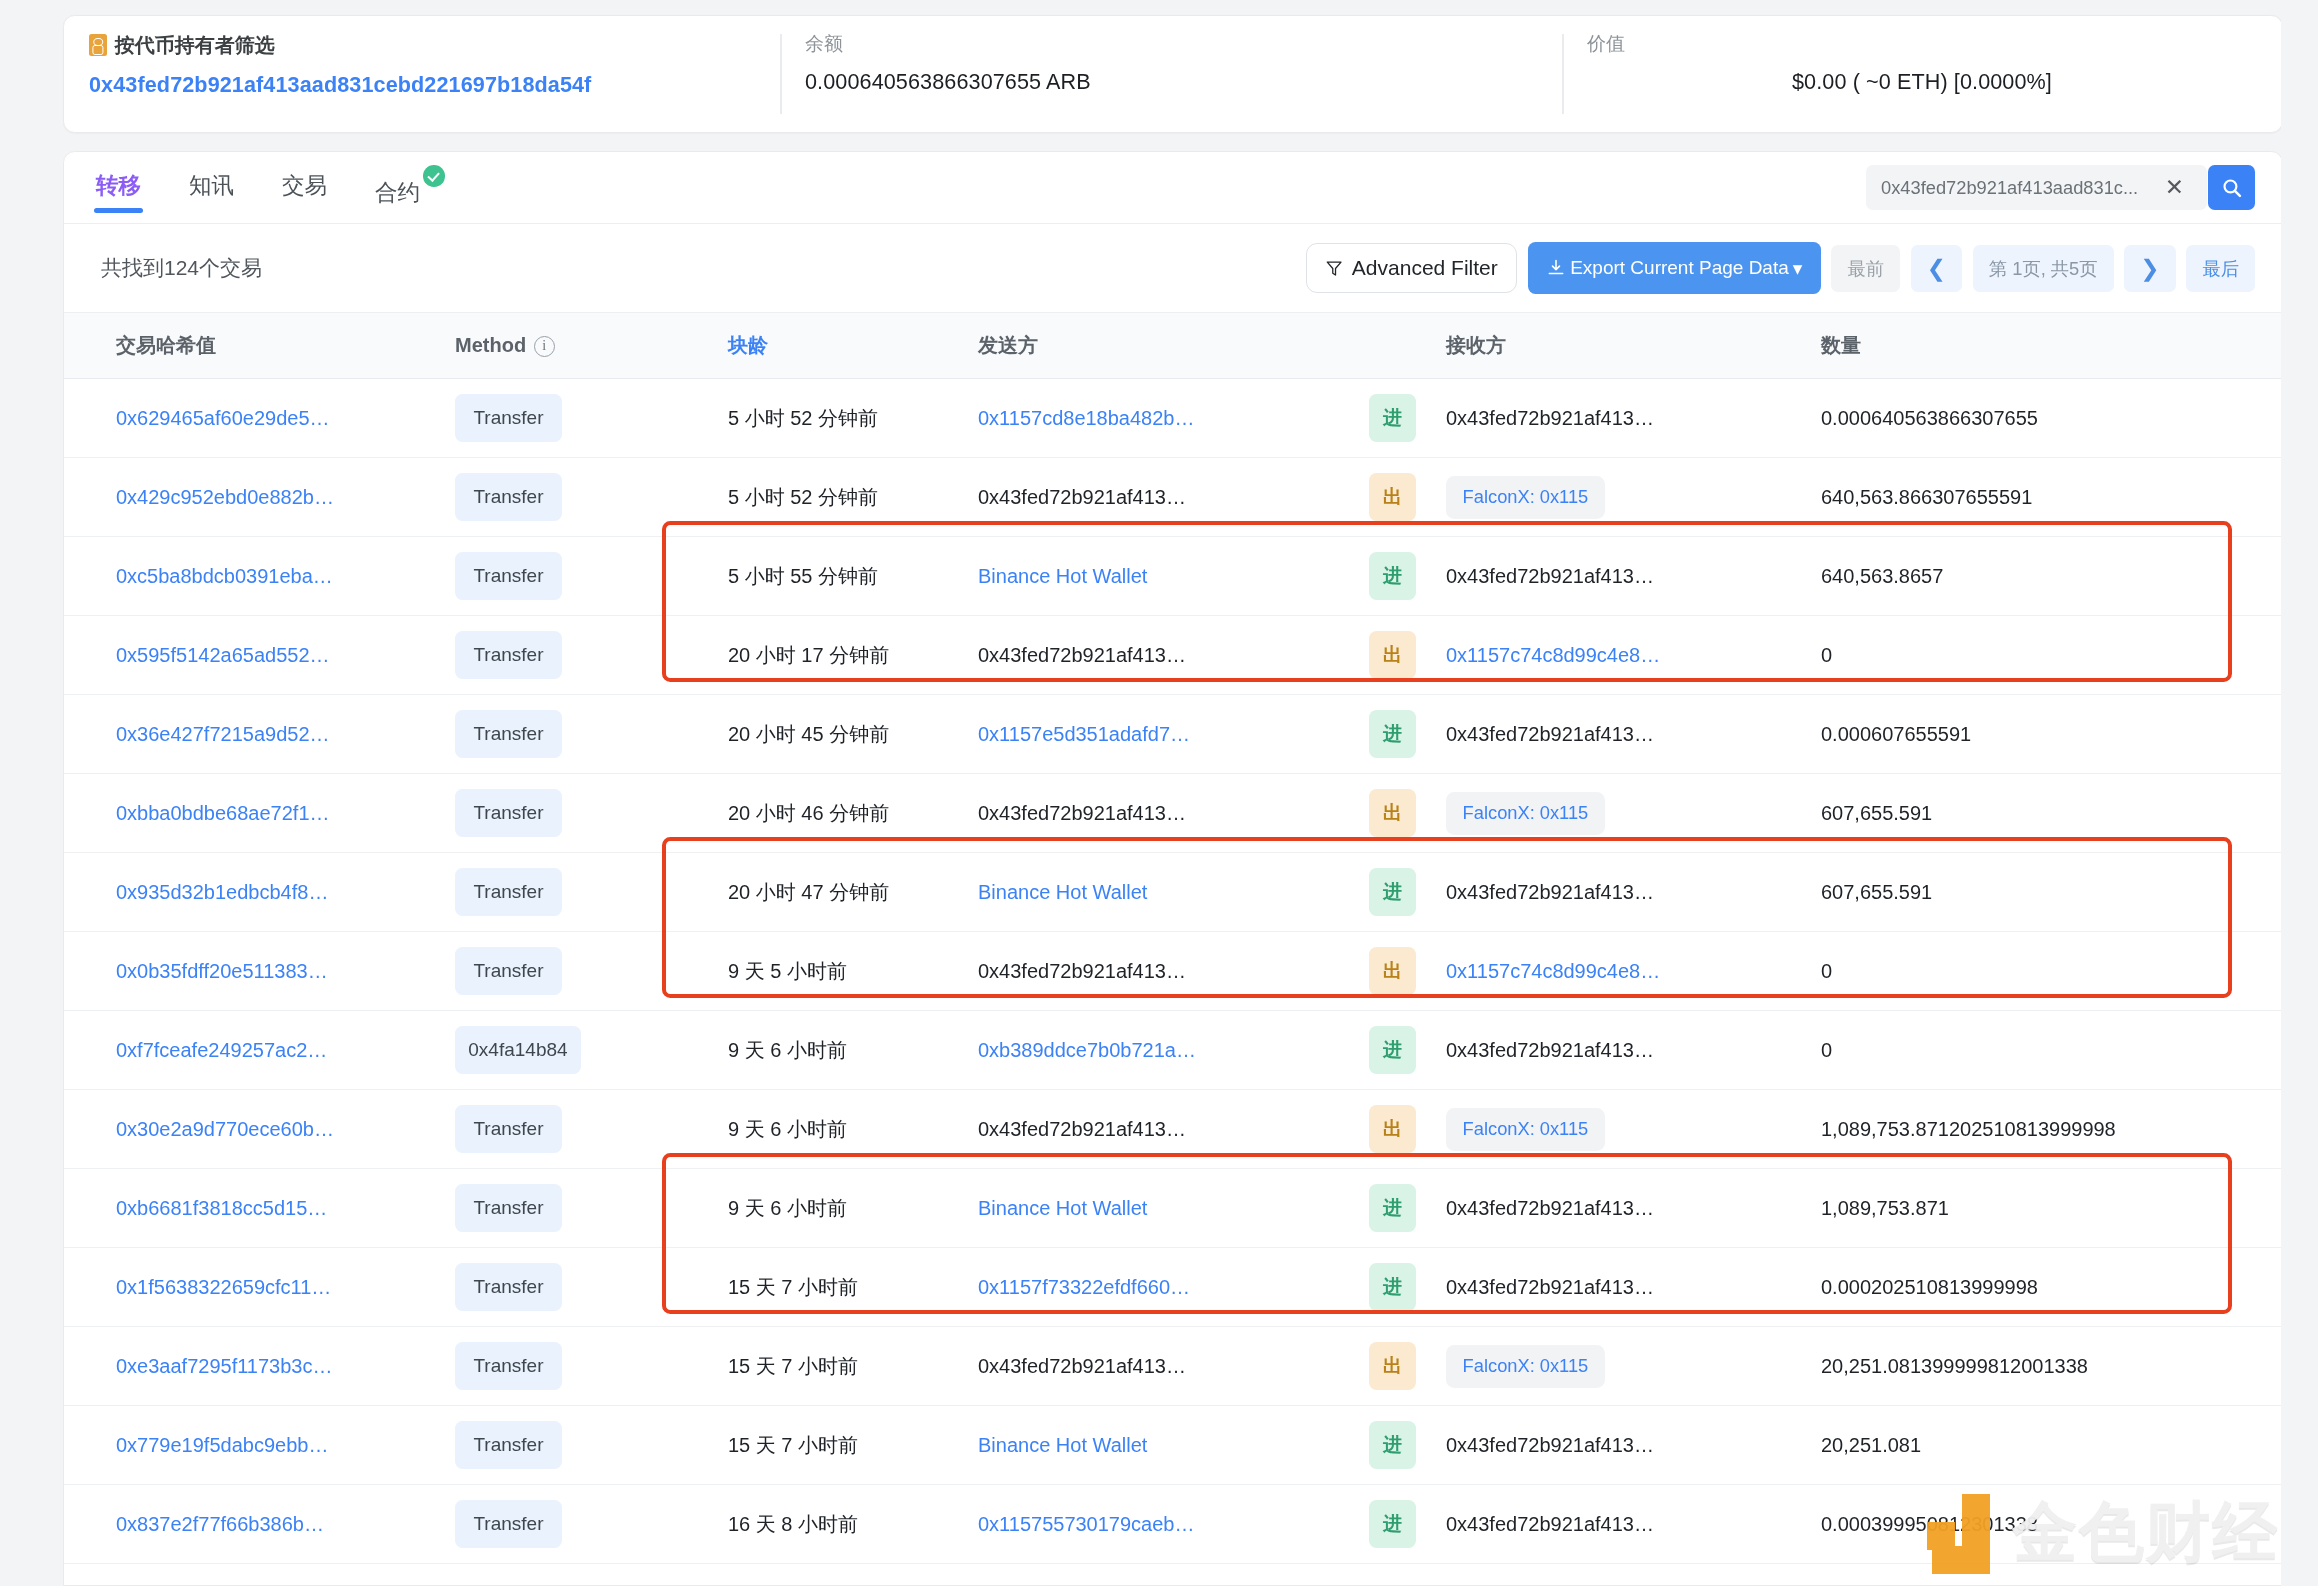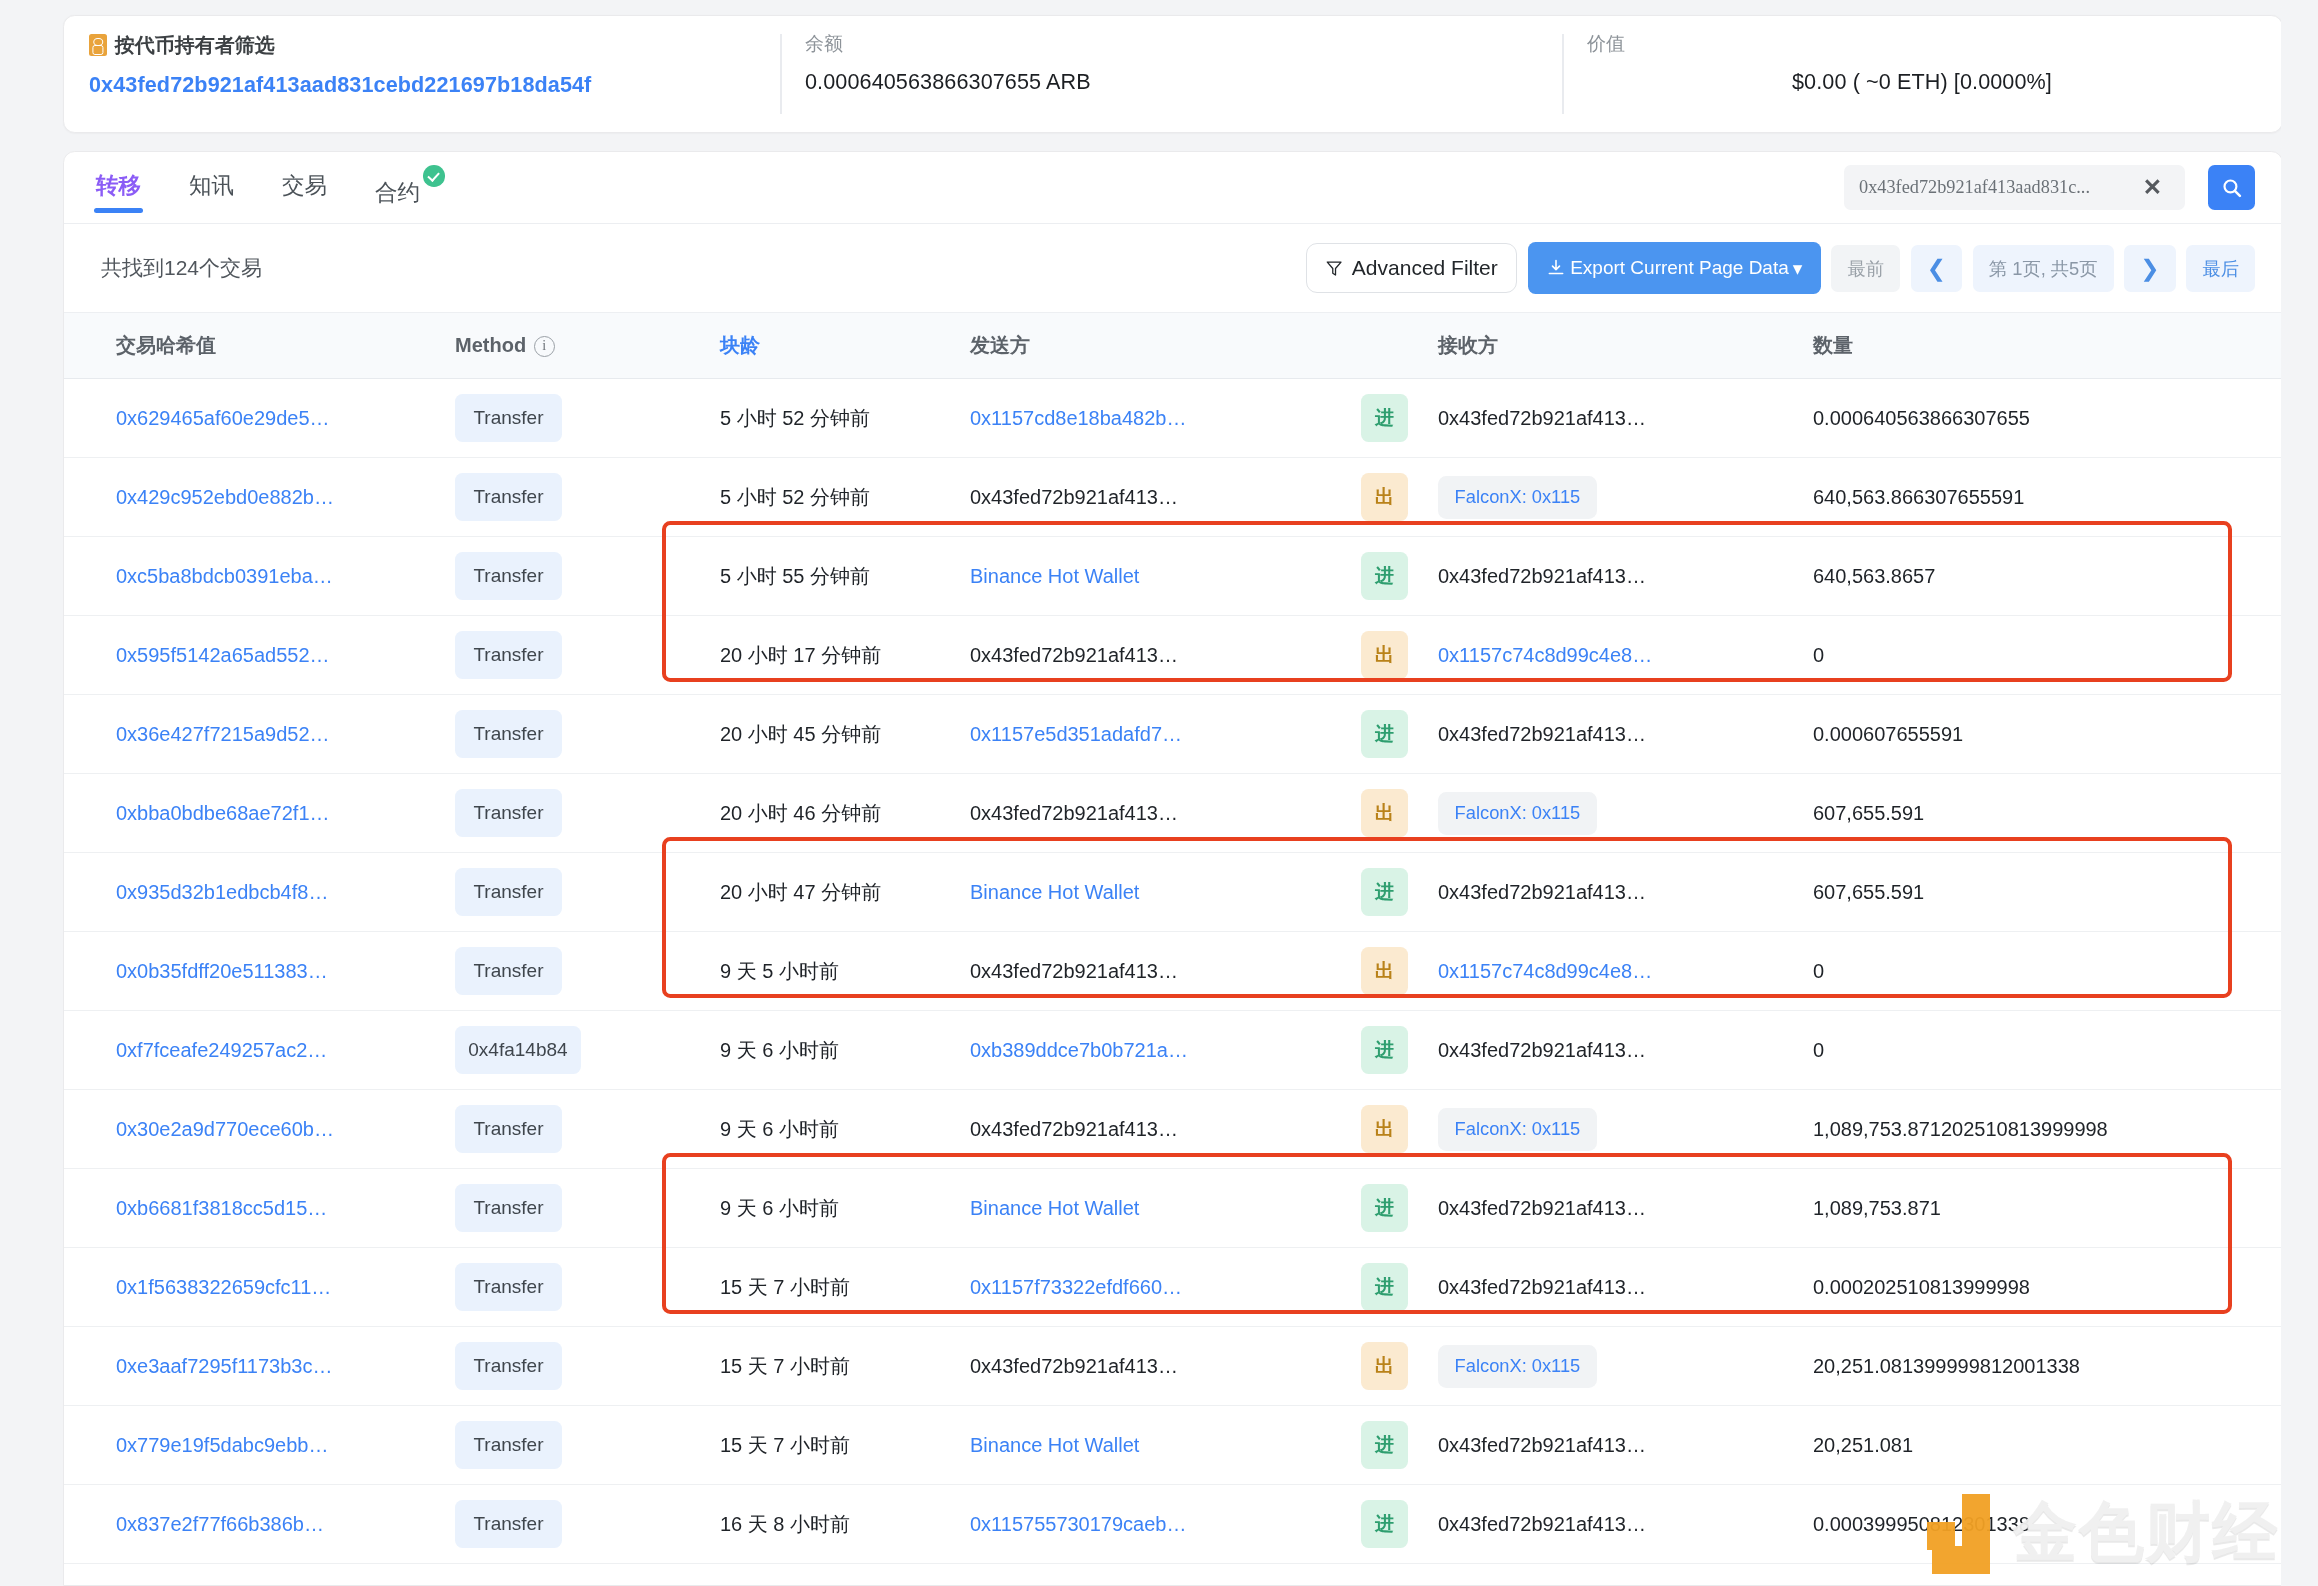--- a/index.html
+++ b/index.html
@@ -75,21 +75,21 @@
     display: inline-block; vertical-align: super;
     width: 21.6px; height: 21.6px; border-radius: 50%;
     background: #3ec28f; position: relative; margin-left: 3.3px; top: -5px;
   }
   .verified-dot::after {
     content: ""; position: absolute; left: 6.7px; top: 5px;
     width: 5px; height: 9.2px; border: solid #fff; border-width: 0 2.5px 2.5px 0;
     transform: rotate(42deg);
   }
   
-  .tab-search { position: absolute; right: 27px; top: 13.3px; display: flex; align-items: center; gap: 23px; font-family: Liberation Serif, serif; }
+  .tab-search { position: absolute; right: 27px; top: 13.3px; display: flex; align-items: center; gap: 1px; }
   .search-wrap {
     display: flex; align-items: center;
     background: #f3f4f6; border-radius: 6.7px;
     height: 45px; width: 341px; padding: 0 5px 0 15px;
   }
   .search-wrap input {
     border: 0; outline: 0; background: transparent;
     font-size: 18.3px; color: #6b7177; width: 275px;
     font-family: inherit;
   }
@@ -138,21 +138,21 @@
     font-size: 20px; color: #5c6269; font-weight: 700; justify-content: center;
   }
   .thead .th.sortable { color: #3b82f6; }
   .trow {
     display: flex; align-items: center; height: 79px;
     border-bottom: 0.8px solid #eef0f2; font-size: 20px; color: #1f2328;
     position: relative;
   }
   .c-hash   { width: 391px; padding-left: 52px; }
   .c-method { width: 265px; }
-  .c-age    { width: 250px; }
+  .c-age    { width: 250px; margin-left: 8px; }
   .c-from   { width: 391px; }
   .c-dir    { width: 77px; }
   .c-to     { width: 375px; }
   .c-amt    { flex: 1; }
   .thead .c-hash { padding-left: 52px; }
   .thead .c-method { padding-left: 0; }
 
   a.lnk { color: #3b82f6; text-decoration: none; cursor: pointer; }
   .plain-addr { color: #1f2328; }
 

